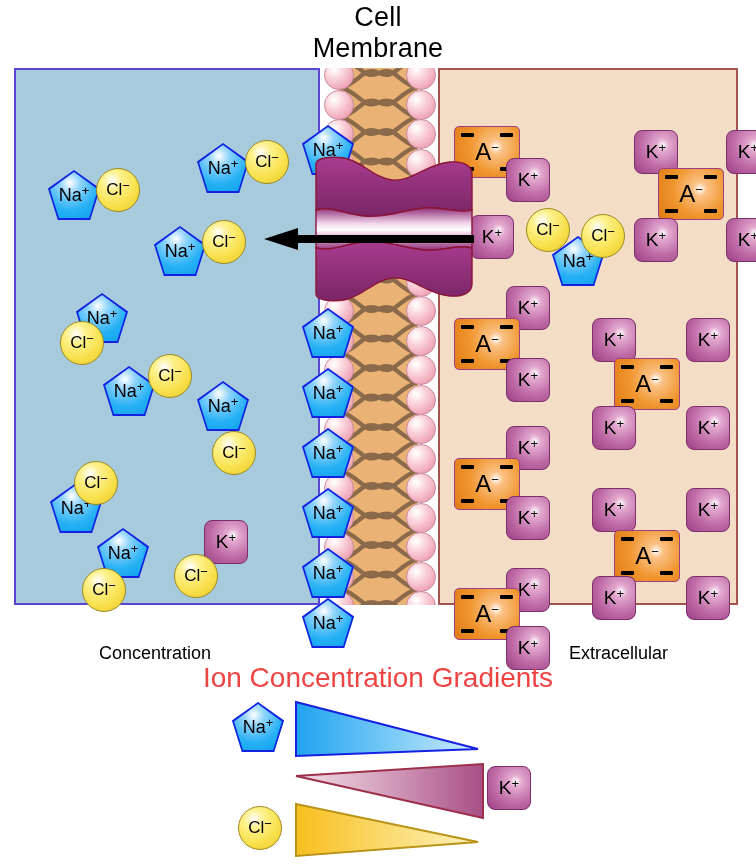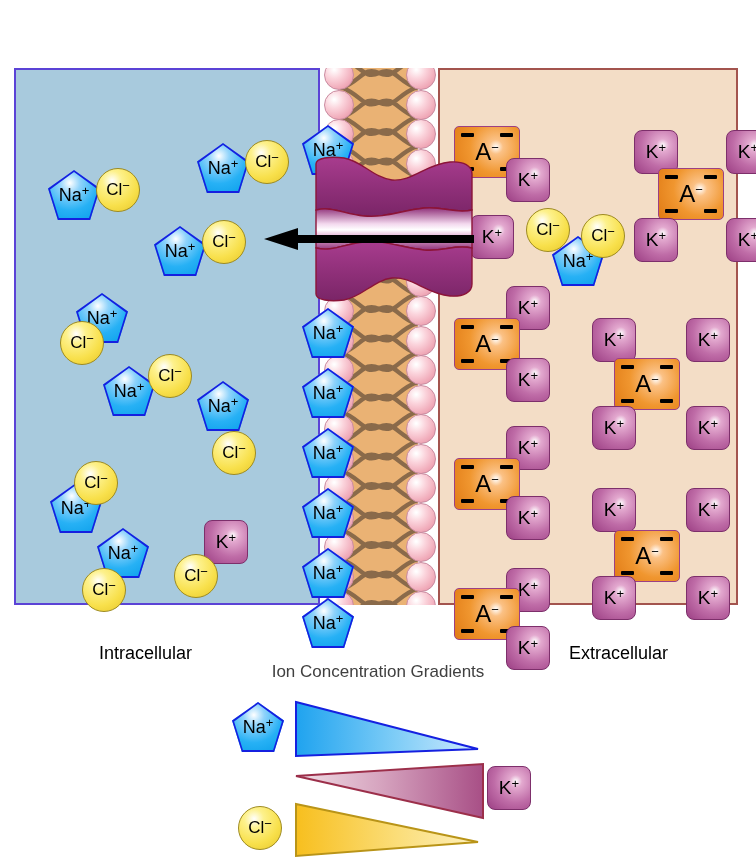--- a/index.html
+++ b/index.html
@@ -119,29 +119,33 @@
   
   #channel{position:absolute;left:290px;top:88px;width:178px;height:146px;}
   #arrow{position:absolute;left:250px;top:160px;width:210px;height:22px;}
 
   
   #legend{position:absolute;left:0;top:612px;width:756px;height:46px;}
 
   
   #grad-title{
     position:absolute;left:0;top:662px;width:756px;text-align:center;
-    font-size:17px;color:#404040;
+    font-size:28px;color:#ef4444;
   }
   #gradients{position:absolute;left:0;top:694px;width:756px;height:172px;}
 </style>
 </head>
 <body>
 
 <div class="stage">
 
+  <div id="title">
+    <span class="l1">Cell</span>
+    <span class="l2">Membrane</span>
+  </div>
 
   <div id="diagram">
 
     <div id="extracell"></div>
     <div id="intracell"></div>
 
     <div id="membrane">
       <div class="core"></div>
       <svg class="tails" viewBox="0 0 78 537" preserveAspectRatio="none">
         <g stroke="#8a6a4a" stroke-width="4.4" fill="none" stroke-linecap="round">
@@ -486,21 +490,21 @@
                L168,92 C150,88 140,96 120,94 C96,91 80,84 60,86 C40,88 28,96 12,92 Z" fill="url(#chanGrad)" stroke="#8c1438" stroke-width="1.4"></path>
       <path d="M12,92 C28,96 40,88 60,86 C80,84 96,91 120,94 C140,96 150,88 168,92
                L168,128 C168,136 160,141 146,140 C122,138 108,120 88,122
                C70,124 58,141 40,144 C26,146 12,144 12,138 Z" fill="url(#chanTop)" stroke="#8c1438" stroke-width="1.4"></path>
     </svg>
 
     <svg id="arrow" viewBox="0 0 210 22">
       <path d="M0,11 L34,0 L34,7 L210,7 L210,15 L34,15 L34,22 Z" fill="#000"></path>
     </svg>
 
-    <div class="region-label" id="lbl-extra">Intracellular</div>
+    <div class="region-label" id="lbl-extra">Concentration</div>
     <div class="region-label" id="lbl-intra">Extracellular</div>
   </div>
 
   <div id="legend">
     
     
     
     
   </div>
 

